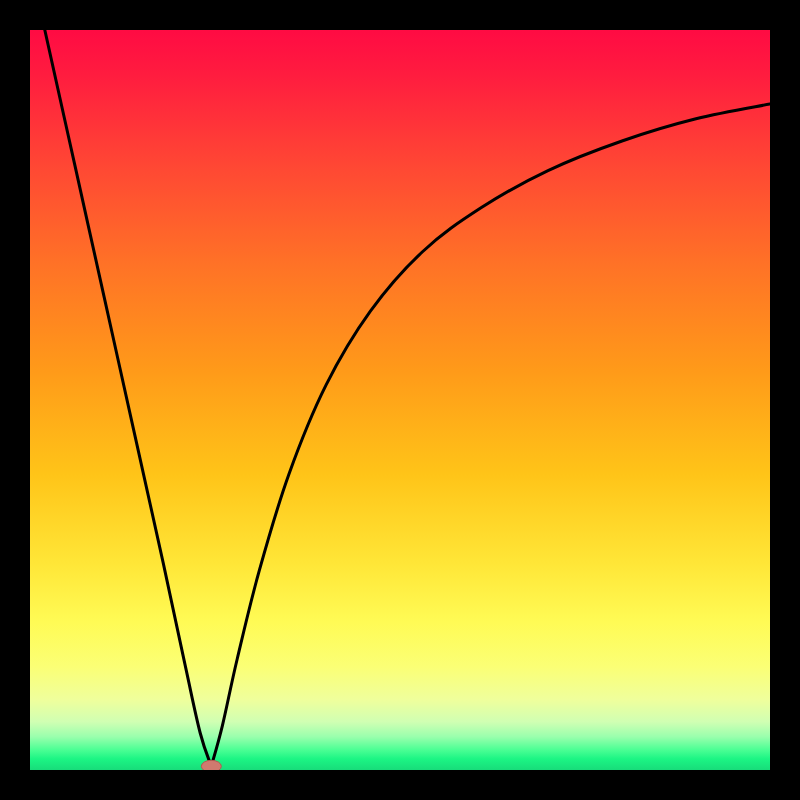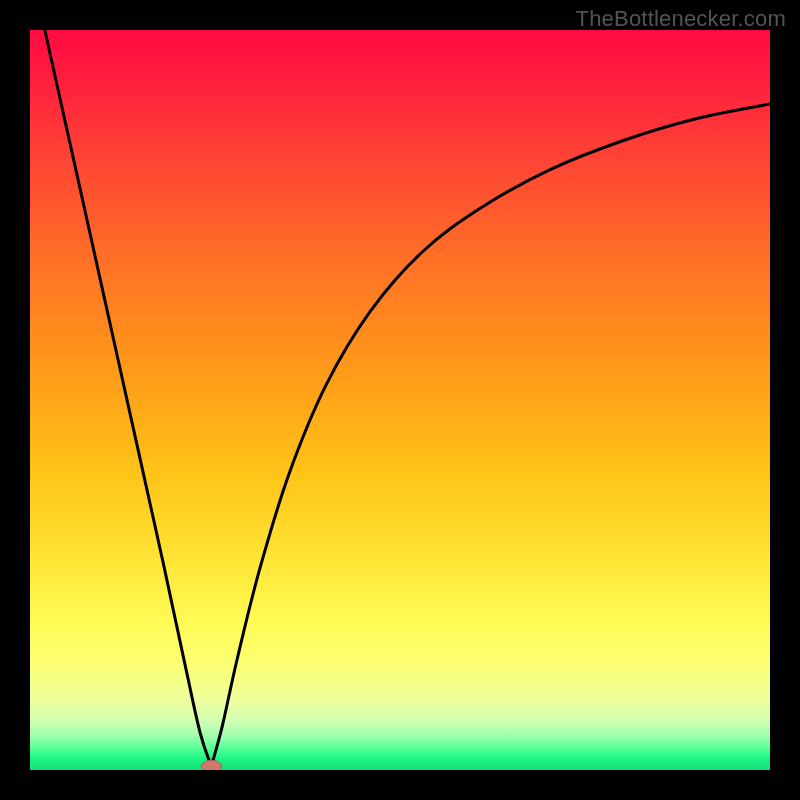--- a/index.html
+++ b/index.html
@@ -59,14 +59,13 @@
           <stop offset="98.50%" stop-color="#1cf584"></stop>
           <stop offset="100.00%" stop-color="#18dc7a"></stop>
         </linearGradient>
     </defs>
     <rect x="0" y="0" width="740" height="740" fill="url(#bg-grad)"></rect>
     <path id="curve-left" fill="none" stroke-width="3" stroke-linecap="round" d="M 14.80 0.00 C 20.13 23.98, 33.74 85.25, 44.40 133.20 C 55.06 181.15, 63.34 218.45, 74.00 266.40 C 84.66 314.35, 92.94 351.65, 103.60 399.60 C 114.26 447.55, 123.88 490.18, 133.20 532.80 C 142.52 575.42, 148.74 605.76, 155.40 636.40 C 162.06 667.04, 165.54 685.02, 170.20 703.00 C 174.86 720.98, 179.30 730.31, 181.30 736.30" stroke="#000000"></path>
     <path id="curve-right" fill="none" stroke-width="3" stroke-linecap="round" d="M 181.30 736.30 C 183.30 728.97, 187.74 714.91, 192.40 695.60 C 197.06 676.29, 200.54 656.97, 207.20 629.00 C 213.86 601.03, 220.08 573.50, 229.40 540.20 C 238.72 506.90, 247.01 477.30, 259.00 444.00 C 270.99 410.70, 281.35 384.50, 296.00 355.20 C 310.65 325.90, 323.08 305.18, 340.40 281.20 C 357.72 257.22, 372.22 240.65, 392.20 222.00 C 412.18 203.35, 428.76 192.25, 451.40 177.60 C 474.04 162.95, 492.69 152.59, 518.00 140.60 C 543.31 128.61, 565.36 120.32, 592.00 111.00 C 618.64 101.68, 639.36 95.46, 666.00 88.80 C 692.64 82.14, 726.68 76.66, 740.00 74.00" stroke="#000000"></path>
     <ellipse id="min-marker" rx="10" ry="6" cx="181.30" cy="736.30" fill="#cf7a6f" stroke="#b05a50" stroke-width="1"></ellipse>
   </svg>
 
-  <div class="watermark">TheBottlenecker.com</div>
 </div>
 
 </body></html>

